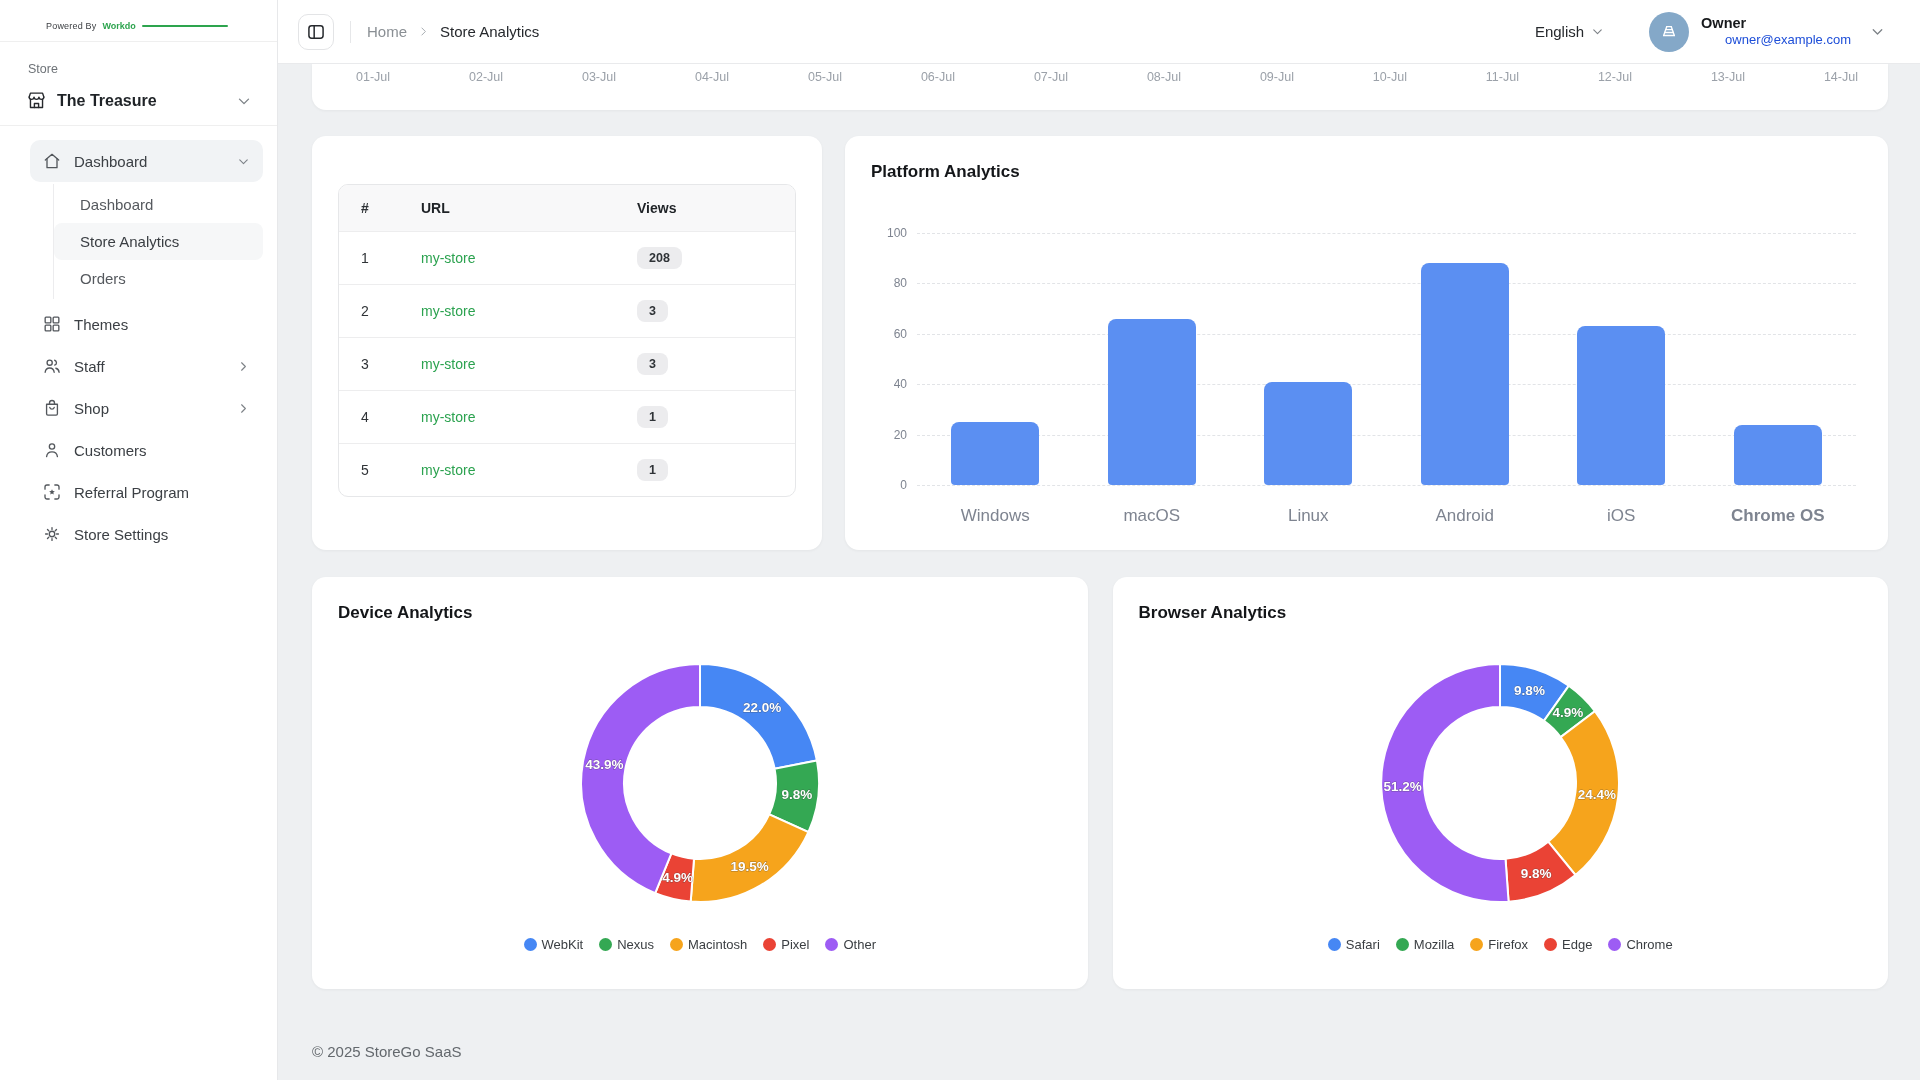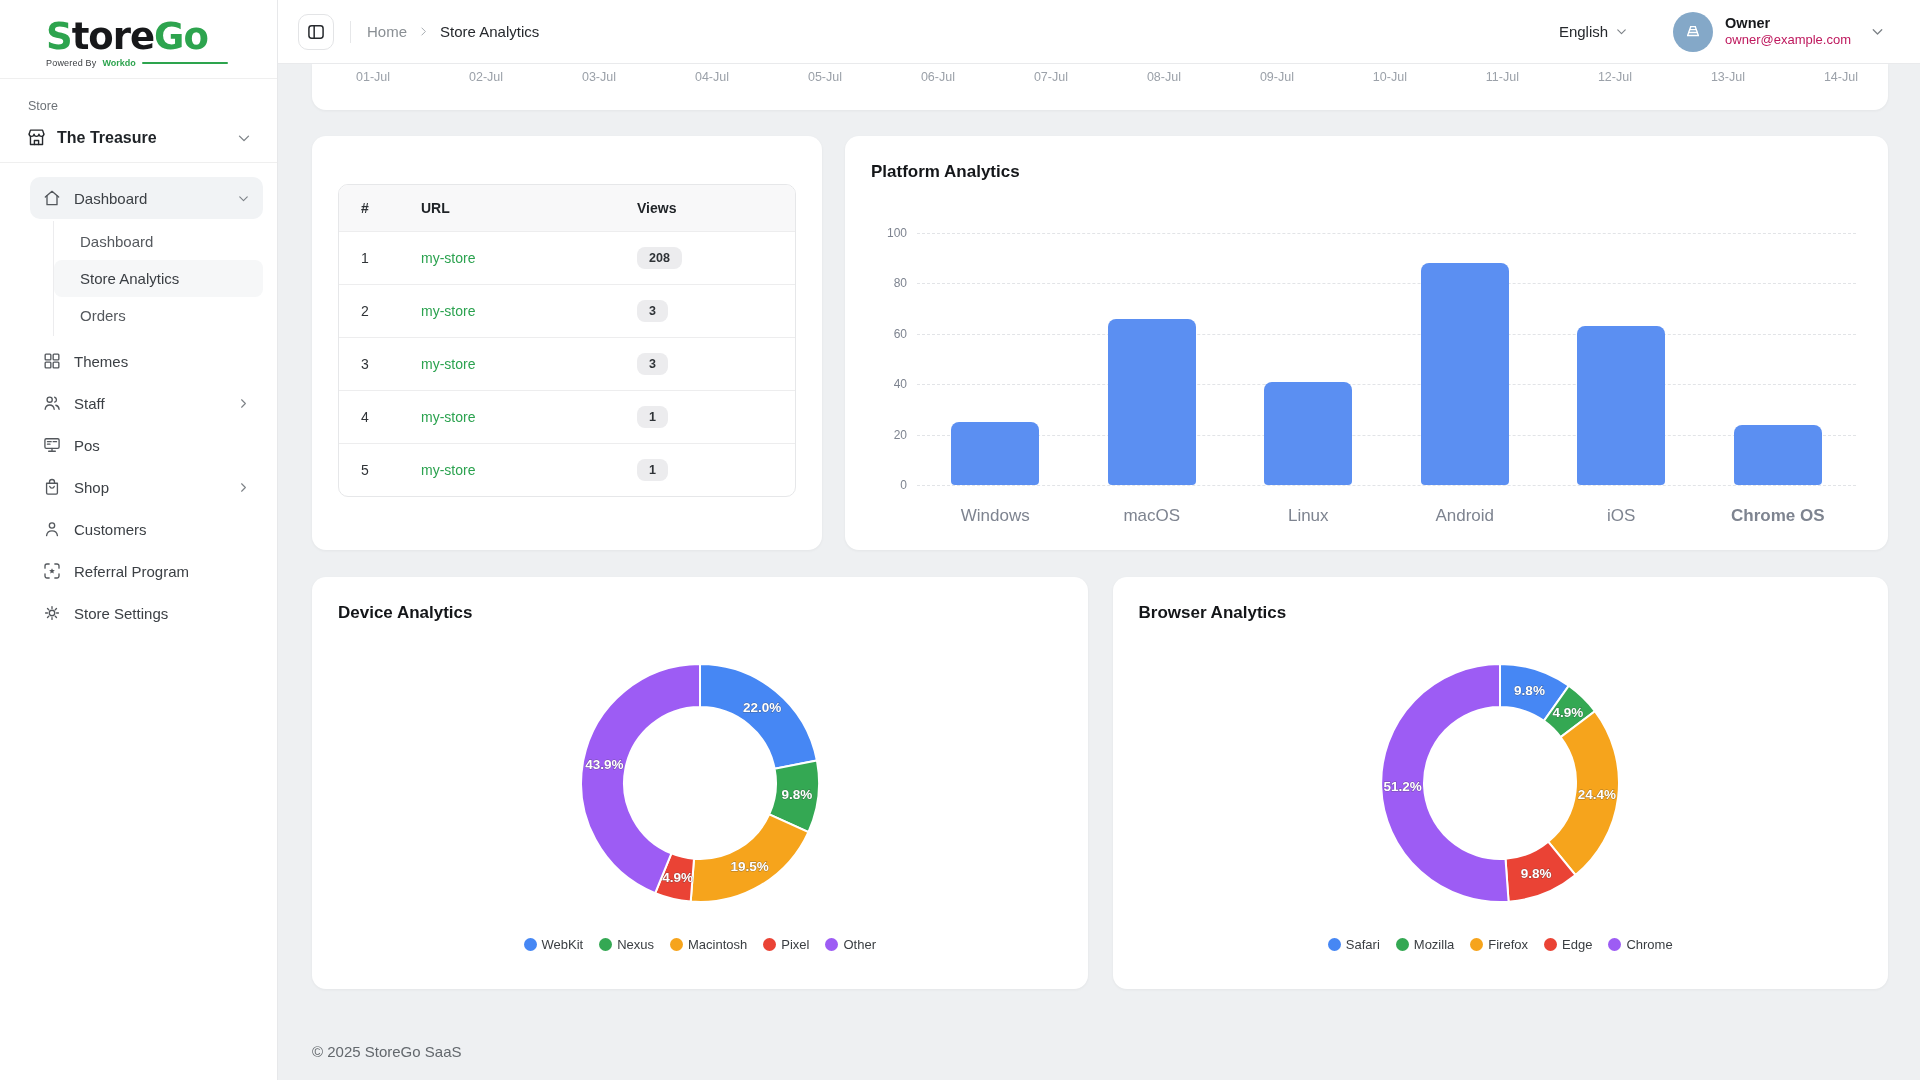--- a/index.html
+++ b/index.html
@@ -43,21 +43,21 @@
   .crumb { display:flex; align-items:center; gap:10px; font-size:15px; }
   .crumb .home { color:#8a8f94; cursor:pointer; }
   .crumb .cur { color:#26292d; }
   .spacer { flex:1; }
   .lang { display:flex; align-items:center; gap:6px; font-size:15px; color:#26292d;
     margin-right:44px; cursor:pointer; }
   .userchip { display:flex; align-items:center; gap:12px; cursor:pointer; }
   .avatar { width:40px; height:40px; border-radius:50%; background:#84a8c8;
     display:flex; align-items:center; justify-content:center; }
   .uname { font-size:14.5px; font-weight:bold; color:#17191c; line-height:1.25; }
-  .umail { font-size:13px; color:#be185d; line-height:1.25; }
+  .umail { font-size:13px; color:#1d4ed8; line-height:1.25;margin-left:24px; }
 
   
   .content { margin-left:278px; padding:64px 32px 0 34px; }
   .card { background:#fff; border-radius:14px; box-shadow:0 1px 3px rgba(30,35,40,.05); }
   .partial-card { height:46px; border-radius:0 0 14px 14px; overflow:hidden; }
   .date-row { display:flex; justify-content:space-between; padding:6px 30px 0 44px; }
   .date-row span { font-size:12.5px; color:#9ba1a9; }
   .row2 { display:flex; gap:23px; margin-top:26px; }
   .row3 { display:flex; gap:25px; margin-top:27px; }
   .card-title { font-size:17px; font-weight:bold; color:#141619; }
@@ -95,23 +95,20 @@
   .legend-item .dot { width:13px; height:13px; border-radius:50%; }
   .legend-item .lg { font-size:13px; color:#3a3e42; }
 
   .footer { margin-top:54px; padding-bottom:18px; font-size:15px; color:#63686d; }
 </style>
 </head>
 <body>
 
 <aside class="sidebar">
   <div class="logo-wrap">
-    <div class="logo">
-      <span class="g">S</span><span class="d">tore</span><span class="g">Go</span>
-    </div>
     <div class="powered">
       <span class="pb">Powered By</span>
       <span class="wd">Workdo</span>
       <span class="ln"></span>
     </div>
   </div>
 
   <div class="side-section">Store</div>
 
   <div class="store-select">
@@ -156,28 +153,20 @@
         <svg class="ic" width="20" height="20" viewBox="0 0 24 24">
           <circle cx="9.2" cy="8" r="3.1"></circle>
           <path d="M3.8 19.5c.4-3.2 2.7-5.1 5.4-5.1 2.8 0 5 1.9 5.4 5.1"></path>
           <path d="M15.2 5.1a3.1 3.1 0 010 5.9"></path>
           <path d="M16.6 14.7c2.2.5 3.6 2.2 3.9 4.8"></path>
         </svg>
         <span class="lbl">Staff</span>
         <svg class="chev" width="15" height="15" viewBox="0 0 24 24">
           <path d="M9 6l6 6-6 6"></path>
         </svg>
-      </div>
-      <div class="nav-item">
-        <svg class="ic" width="20" height="20" viewBox="0 0 24 24">
-          <rect x="3.5" y="4.5" width="17" height="11.5" rx="1.6"></rect>
-          <path d="M8 19.5h8M12 16.2v3.3"></path>
-          <path d="M6.6 8h4.4M13.4 8h4M6.6 11h3"></path>
-        </svg>
-        <span class="lbl">Pos</span>
       </div>
       <div class="nav-item">
         <svg class="ic" width="20" height="20" viewBox="0 0 24 24">
           <path d="M5.5 7.5h13V19a1.5 1.5 0 01-1.5 1.5H7A1.5 1.5 0 015.5 19V7.5z"></path>
           <path d="M9 7.5V6a3 3 0 016 0v1.5"></path>
           <path d="M9.3 11.3a2.8 2.8 0 005.4 0"></path>
         </svg>
         <span class="lbl">Shop</span>
         <svg class="chev" width="15" height="15" viewBox="0 0 24 24">
           <path d="M9 6l6 6-6 6"></path>

